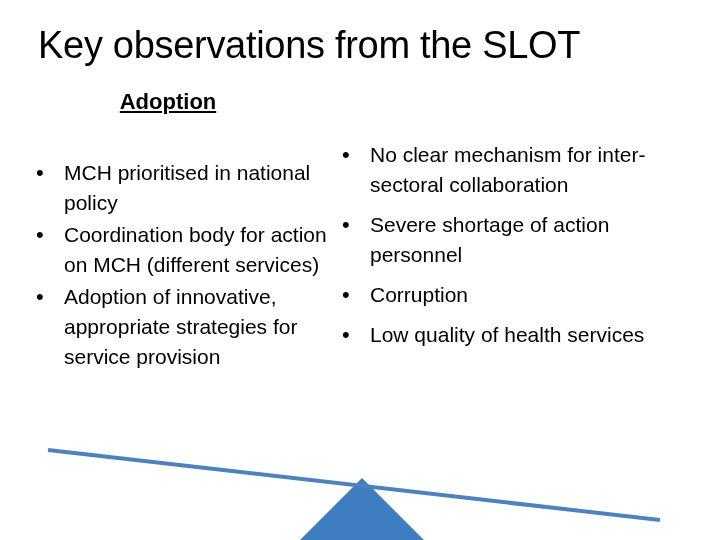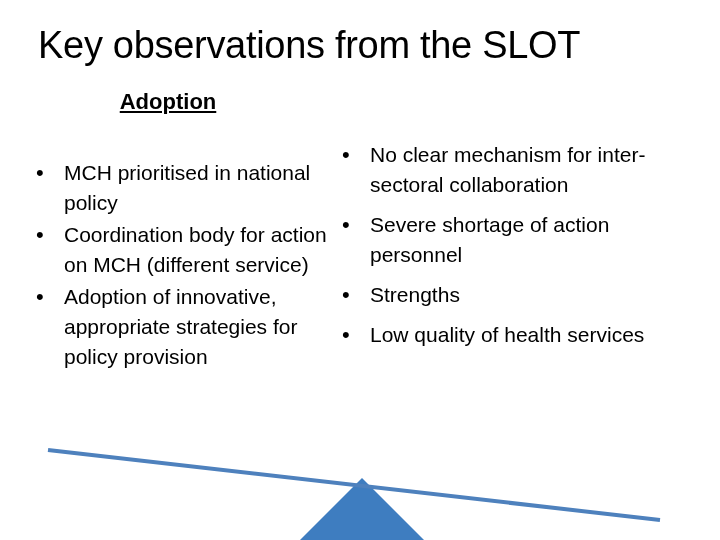--- a/index.html
+++ b/index.html
@@ -110,42 +110,42 @@
 
   <div class="column col-left">
     <div class="col-heading left-head">Adoption</div>
     <ul class="bullets">
       <li>
         <span class="dot">•</span>
         <span class="txt">MCH prioritised in national policy</span>
       </li>
       <li>
         <span class="dot">•</span>
-        <span class="txt">Coordination body for action on MCH (different service)</span>
+        <span class="txt">Coordination body for action on MCH (different services)</span>
       </li>
       <li>
         <span class="dot">•</span>
-        <span class="txt">Adoption of innovative, appropriate strategies for policy provision</span>
+        <span class="txt">Adoption of innovative, appropriate strategies for service provision</span>
       </li>
     </ul>
   </div>
 
   <div class="column col-right">
     <ul class="bullets">
       <li>
         <span class="dot">•</span>
         <span class="txt">No clear mechanism for inter-sectoral collaboration</span>
       </li>
       <li>
         <span class="dot">•</span>
         <span class="txt">Severe shortage of action personnel</span>
       </li>
       <li>
         <span class="dot">•</span>
-        <span class="txt">Strengths</span>
+        <span class="txt">Corruption</span>
       </li>
       <li>
         <span class="dot">•</span>
         <span class="txt">Low quality of health services</span>
       </li>
     </ul>
   </div>
 
   <svg class="seesaw" viewBox="0 0 720 120" width="720" height="120">
     <polygon points="362,58 300,120 424,120" fill="#3E7DC0"></polygon>

